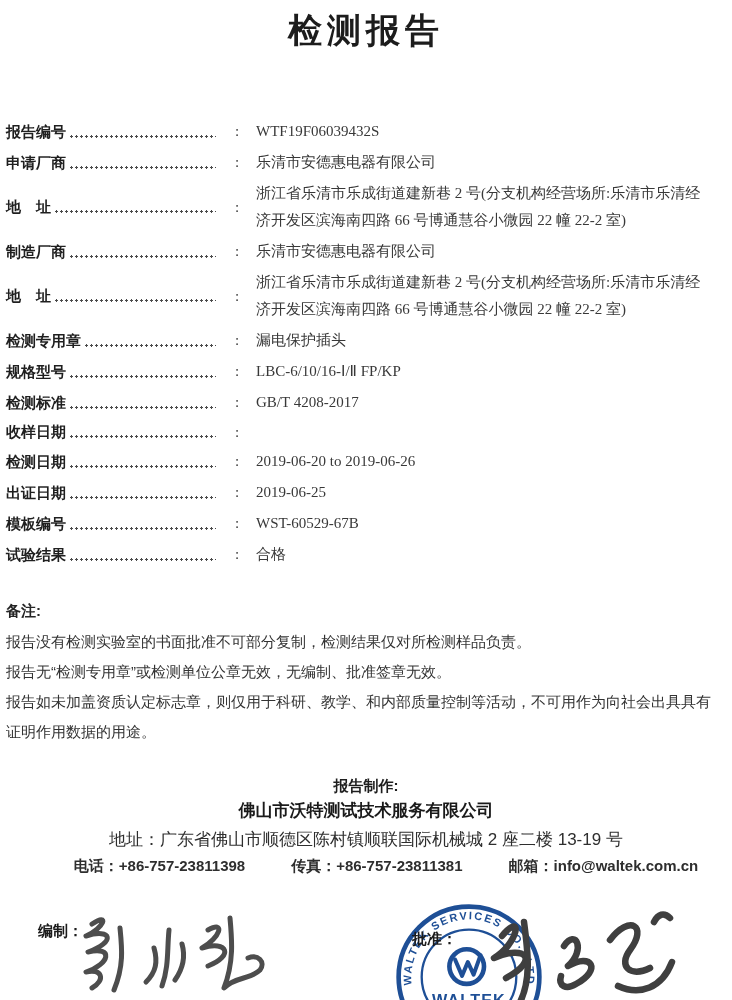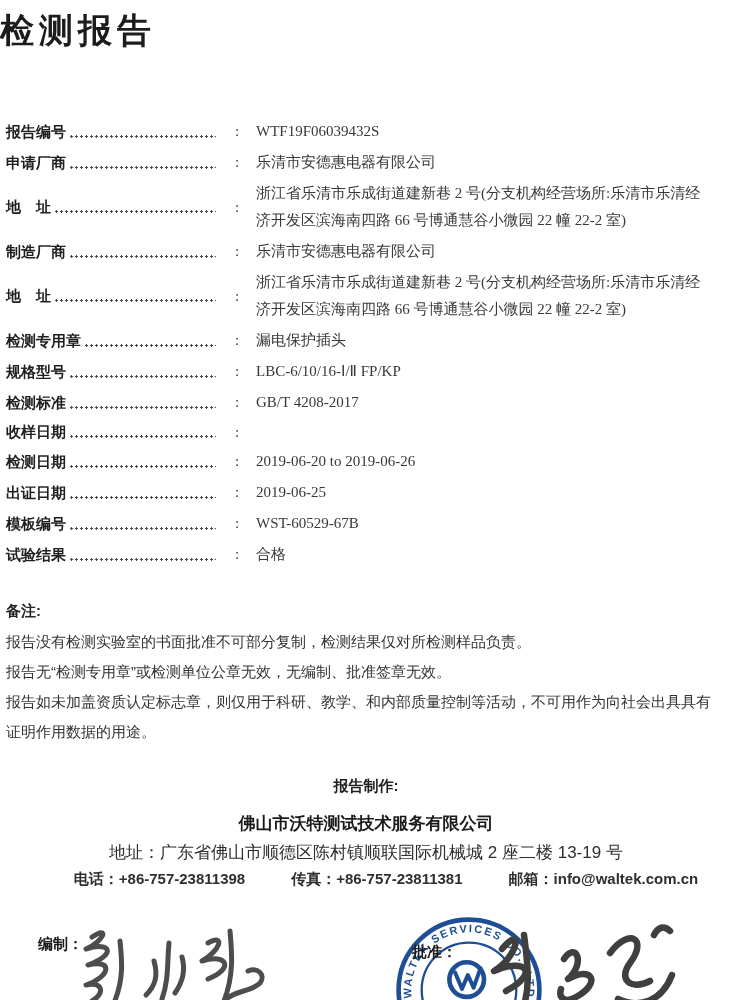--- a/index.html
+++ b/index.html
@@ -9,20 +9,21 @@
     position: relative;
     width: 732px;
     height: 1000px;
     margin: 0 auto;
     background: #ffffff;
     overflow: hidden;
   }
   
   .doc-title {
     padding-top: 8px;
+    text-align: center;
     font-size: 34px;
     font-weight: bold;
     letter-spacing: 5px;
     color: #1c1c1c;
   }
   
   .fields {
     margin-top: 64px;
     padding: 0 28px 0 6px;
   }
@@ -82,21 +83,21 @@
     font-size: 15px;
     line-height: 30px;
     color: #333333;
   }
   
   .maker {
     margin-top: 30px;
     text-align: center;
   }
   .maker-heading { font-size: 15px; font-weight: bold; color: #1e1e1e; }
-  .maker-company { font-size: 17px; font-weight: bold; color: #1a1a1a; margin-top: 16px; }
+  .maker-company { font-size: 17px; font-weight: bold; color: #1a1a1a; margin-top: 3px; }
   .maker-address { font-size: 17px; font-weight: normal; color: #2e2e2e; margin-top: 6px; }
   .maker-contacts {
     margin-top: 6px;
     display: flex;
     justify-content: center;
     gap: 46px;
     font-size: 15px;
     font-weight: bold;
     color: #2e2e2e;
     padding-left: 40px;

